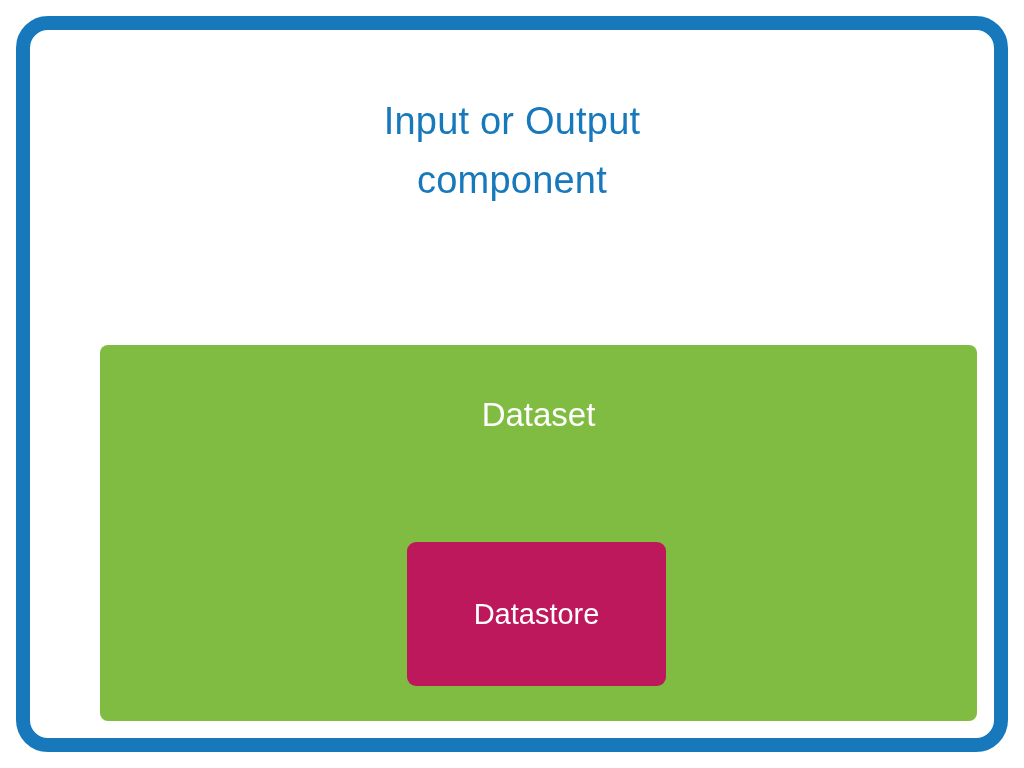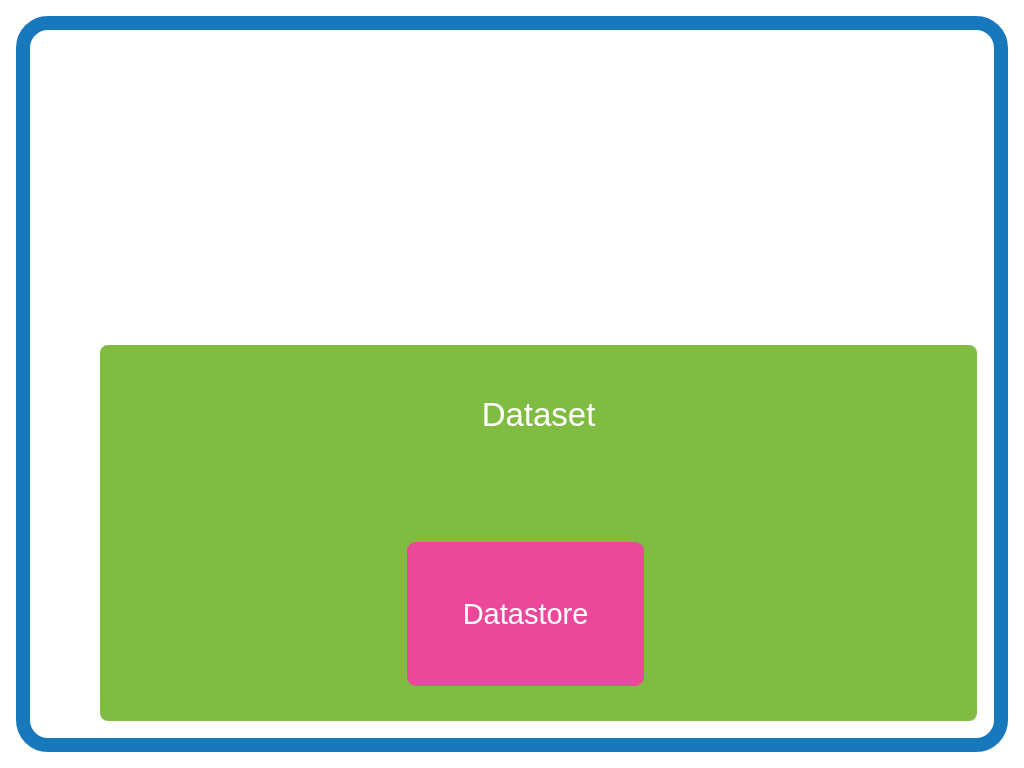--- a/index.html
+++ b/index.html
@@ -69,23 +69,23 @@
     font-size: 33px;
     line-height: 36px;
     font-weight: 400;
   }
 
   
   .datastore-block {
     position: absolute;
     left: 307px;
     top: 197px;
-    width: 237px;
+    width: 259px;
     height: 144px;
-    background: #ec4899;
+    background: #be185d;
     border-radius: 9px;
   }
 
   .datastore-label {
     position: absolute;
     left: 0;
     top: 0;
     width: 100%;
     height: 100%;
     display: flex;
@@ -97,20 +97,22 @@
     font-weight: 400;
   }
 </style>
 </head>
 <body>
 
 <div id="stage">
 
   <div class="component-frame">
 
+    <div class="component-title">Input or Output
+component</div>
 
     <div class="dataset-block">
 
       <div class="dataset-label">Dataset</div>
 
       <div class="datastore-block">
         <div class="datastore-label">Datastore</div>
       </div>
 
     </div>

